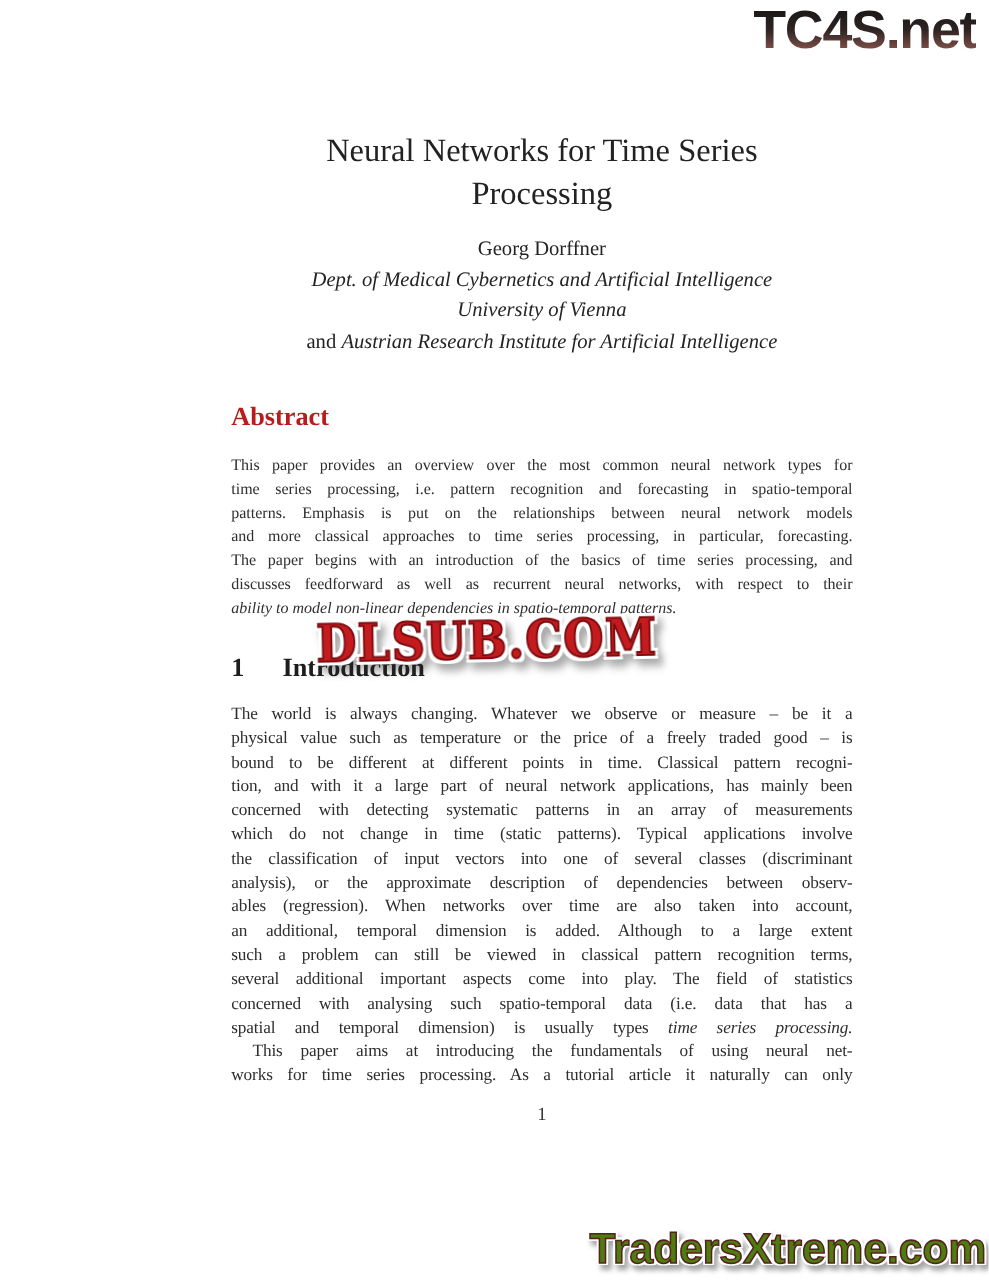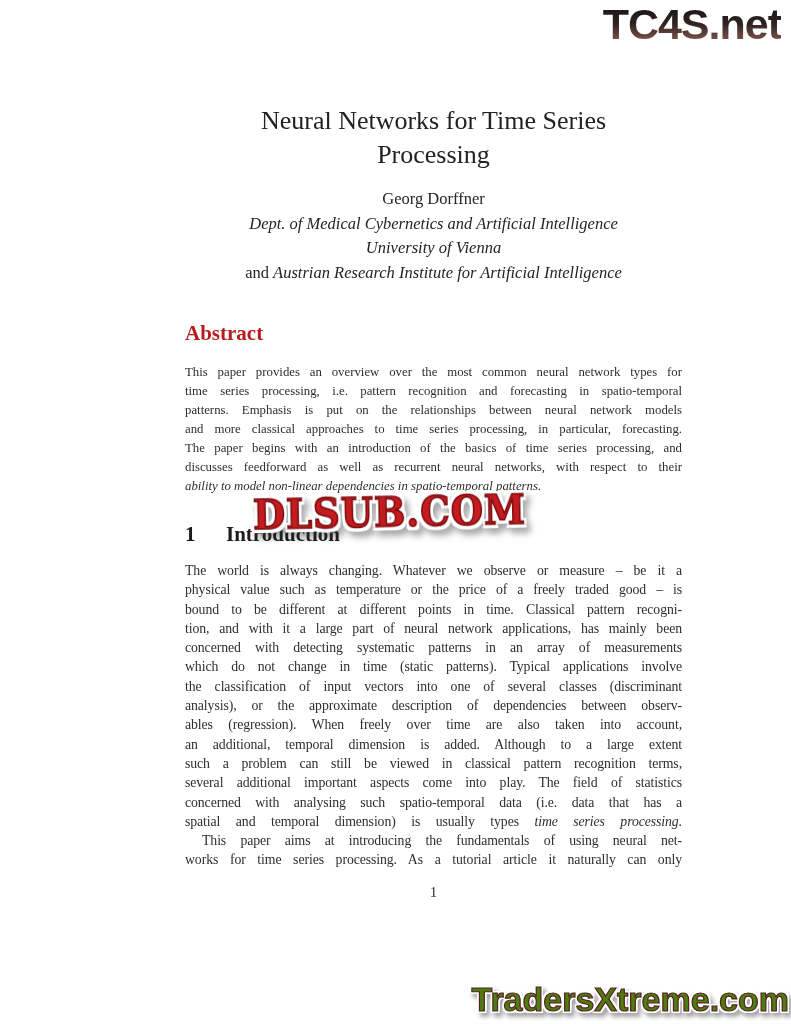--- a/index.html
+++ b/index.html
@@ -115,21 +115,21 @@
 
     <div class="body-text">
         <div class="tline">The world is always changing. Whatever we observe or measure – be it a</div>
         <div class="tline">physical value such as temperature or the price of a freely traded good – is</div>
         <div class="tline">bound to be different at different points in time. Classical pattern recogni-</div>
         <div class="tline">tion, and with it a large part of neural network applications, has mainly been</div>
         <div class="tline">concerned with detecting systematic patterns in an array of measurements</div>
         <div class="tline">which do not change in time (static patterns). Typical applications involve</div>
         <div class="tline">the classification of input vectors into one of several classes (discriminant</div>
         <div class="tline">analysis), or the approximate description of dependencies between observ-</div>
-        <div class="tline">ables (regression). When freely over time are also taken into account,</div>
+        <div class="tline">ables (regression). When networks over time are also taken into account,</div>
         <div class="tline">an additional, temporal dimension is added. Although to a large extent</div>
         <div class="tline">such a problem can still be viewed in classical pattern recognition terms,</div>
         <div class="tline">several additional important aspects come into play. The field of statistics</div>
         <div class="tline">concerned with analysing such spatio-temporal data (i.e. data that has a</div>
       </div>
 
     <div class="tline mixline"><span>spatial and temporal dimension) is usually types </span><span class="it">time series processing.</span></div>
 
     <div class="body-text nogap">
         <div class="tline indent">This paper aims at introducing the fundamentals of using neural net-</div>

